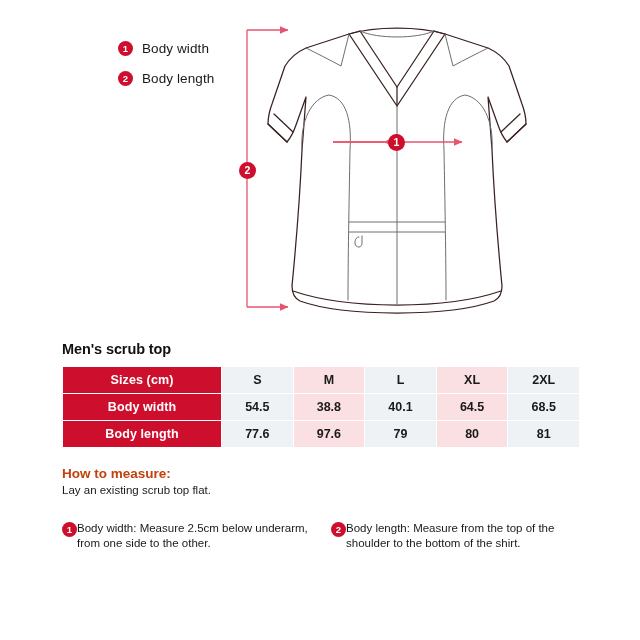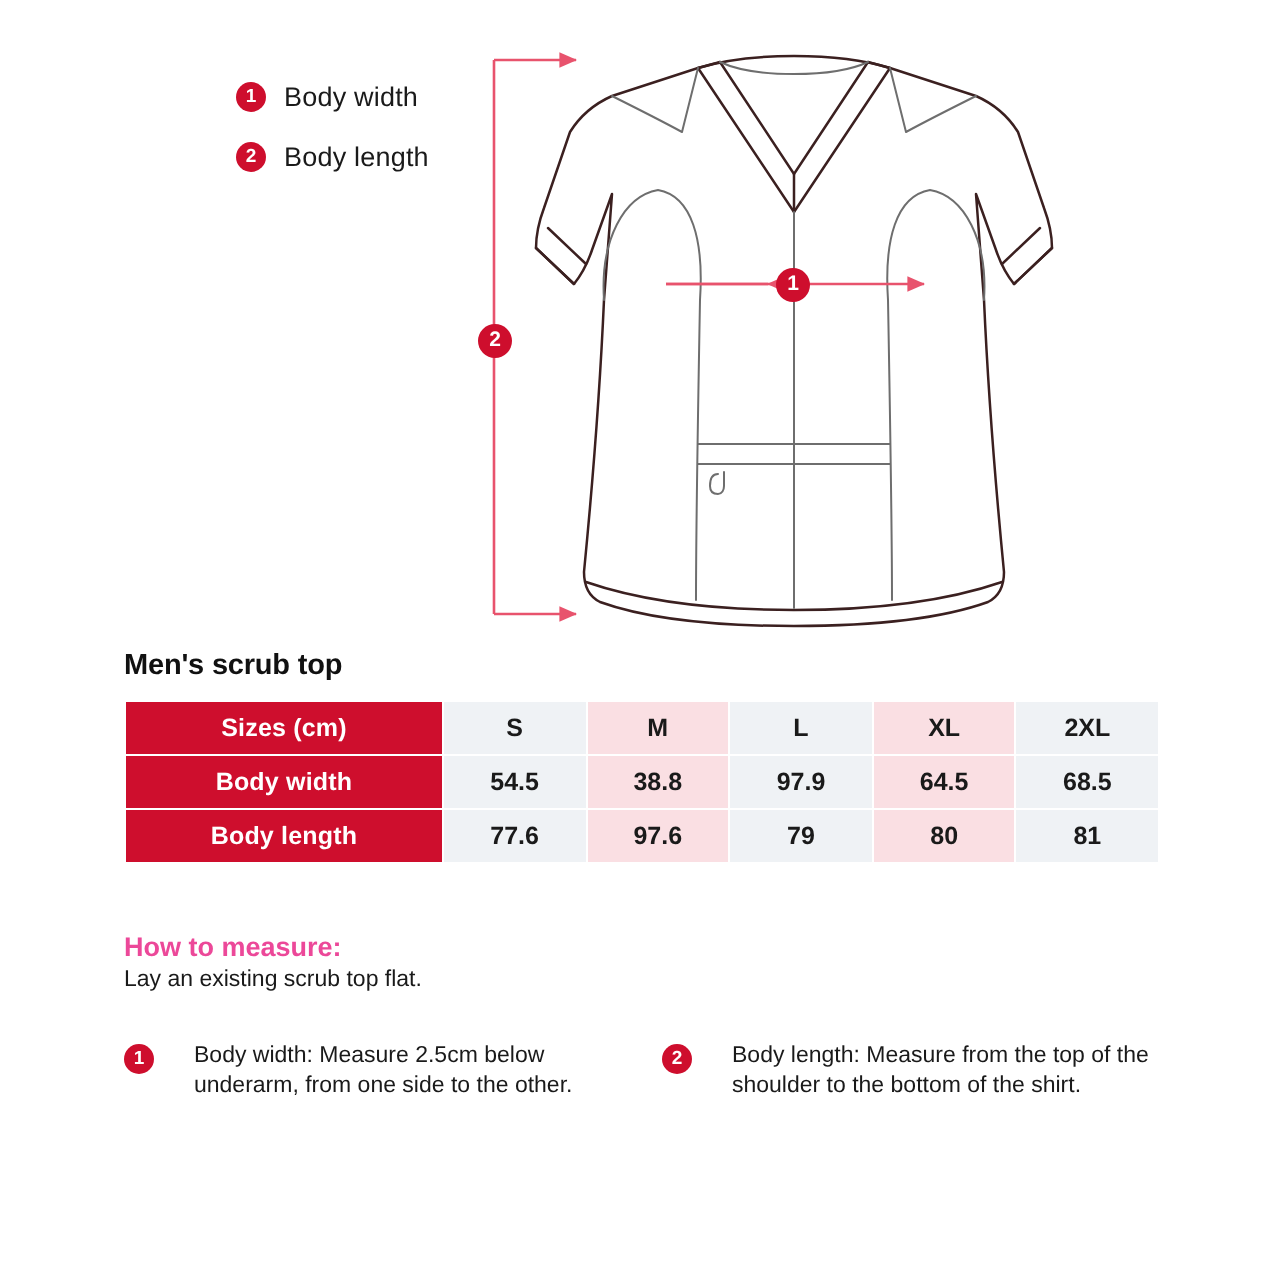--- a/index.html
+++ b/index.html
@@ -71,21 +71,21 @@
     font-weight: bold;
     line-height: 17px;
     text-align: center;
   }
   #badge-width  { left: 388px; top: 134px; }
   #badge-length { left: 239px; top: 162px; }
 
   
   #table-region {
     position: absolute;
-    left: 62px; top: 325px;
+    left: 62px; top: 341px;
     width: 518px;
   }
 
   #table-title {
     font-size: 14.5px;
     font-weight: bold;
     color: #111;
     margin-bottom: 9px;
     letter-spacing: -0.1px;
   }
@@ -124,21 +124,21 @@
   
   #howto-region {
     position: absolute;
     left: 62px; top: 466px;
     width: 520px;
   }
 
   #howto-title {
     font-size: 13.5px;
     font-weight: bold;
-    color: #ec4899;
+    color: #c2410c;
     margin-bottom: 3px;
   }
 
   #howto-note {
     font-size: 10.5px;
     color: #2a2a2a;
     margin-bottom: 13px;
   }
 
   #howto-lay {
@@ -154,21 +154,21 @@
 
   .step {
     display: flex;
     align-items: flex-start;
     width: 253px;
   }
 
   .step .badge { margin-top: 1px; }
 
   .step-text {
-    margin-left: 20px;
+    margin-left: 0;
     font-size: 11.5px;
     line-height: 15px;
     color: #1a1a1a;
   }
 </style>
 </head>
 <body>
 
 <div id="diagram-region">
 
@@ -285,21 +285,21 @@
         <th class="col-plain">L</th>
         <th class="col-tint">XL</th>
         <th class="col-plain">2XL</th>
       </tr>
     </thead>
     <tbody>
       <tr class="data-row">
         <td class="lbl-cell">Body width</td>
         <td class="val col-plain">54.5</td>
         <td class="val col-tint">38.8</td>
-        <td class="val col-plain">97.9</td>
+        <td class="val col-plain">40.1</td>
         <td class="val col-tint">64.5</td>
         <td class="val col-plain">68.5</td>
       </tr>
       <tr class="data-row">
         <td class="lbl-cell">Body length</td>
         <td class="val col-plain">77.6</td>
         <td class="val col-tint">97.6</td>
         <td class="val col-plain">79</td>
         <td class="val col-tint">80</td>
         <td class="val col-plain">81</td>

